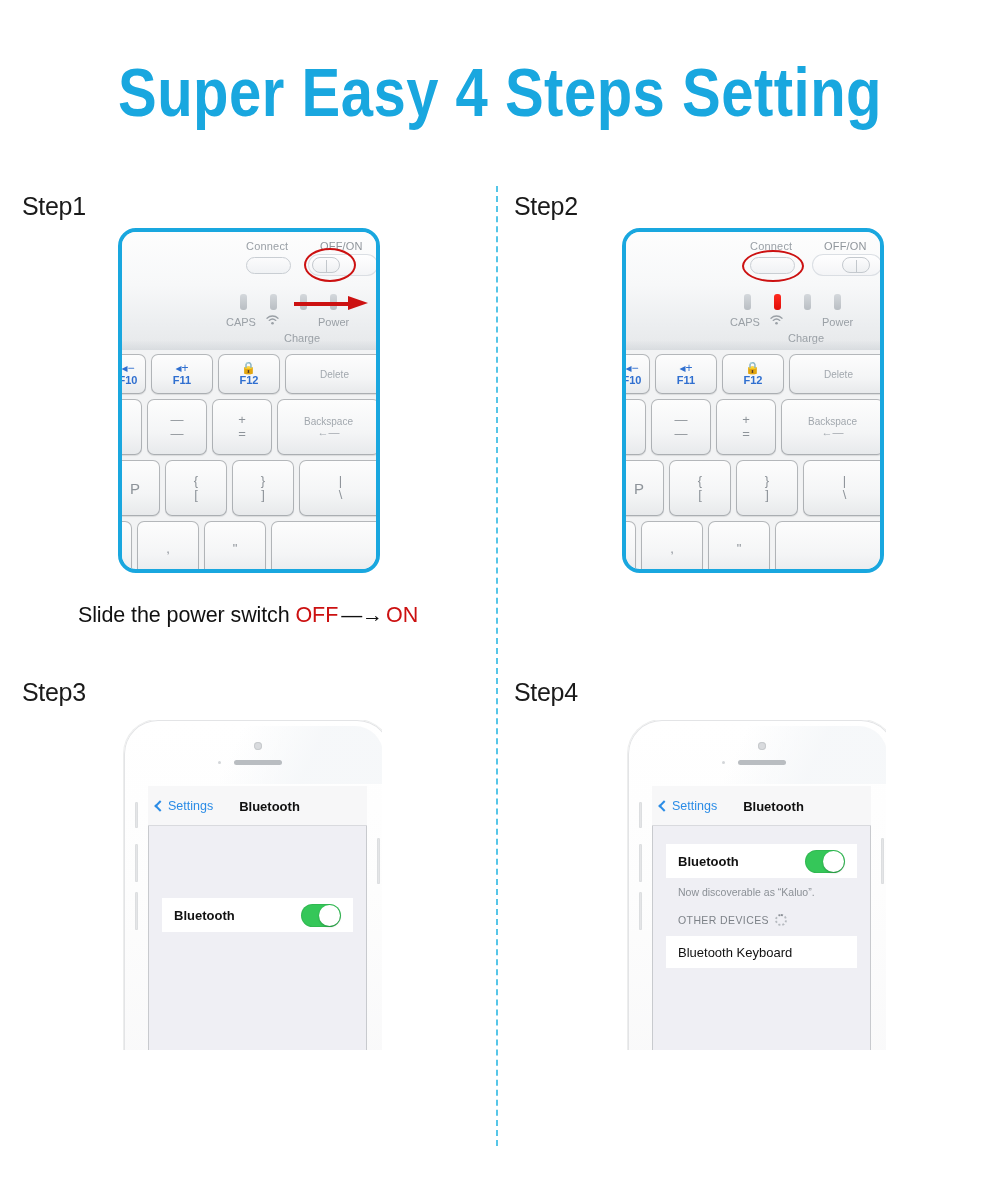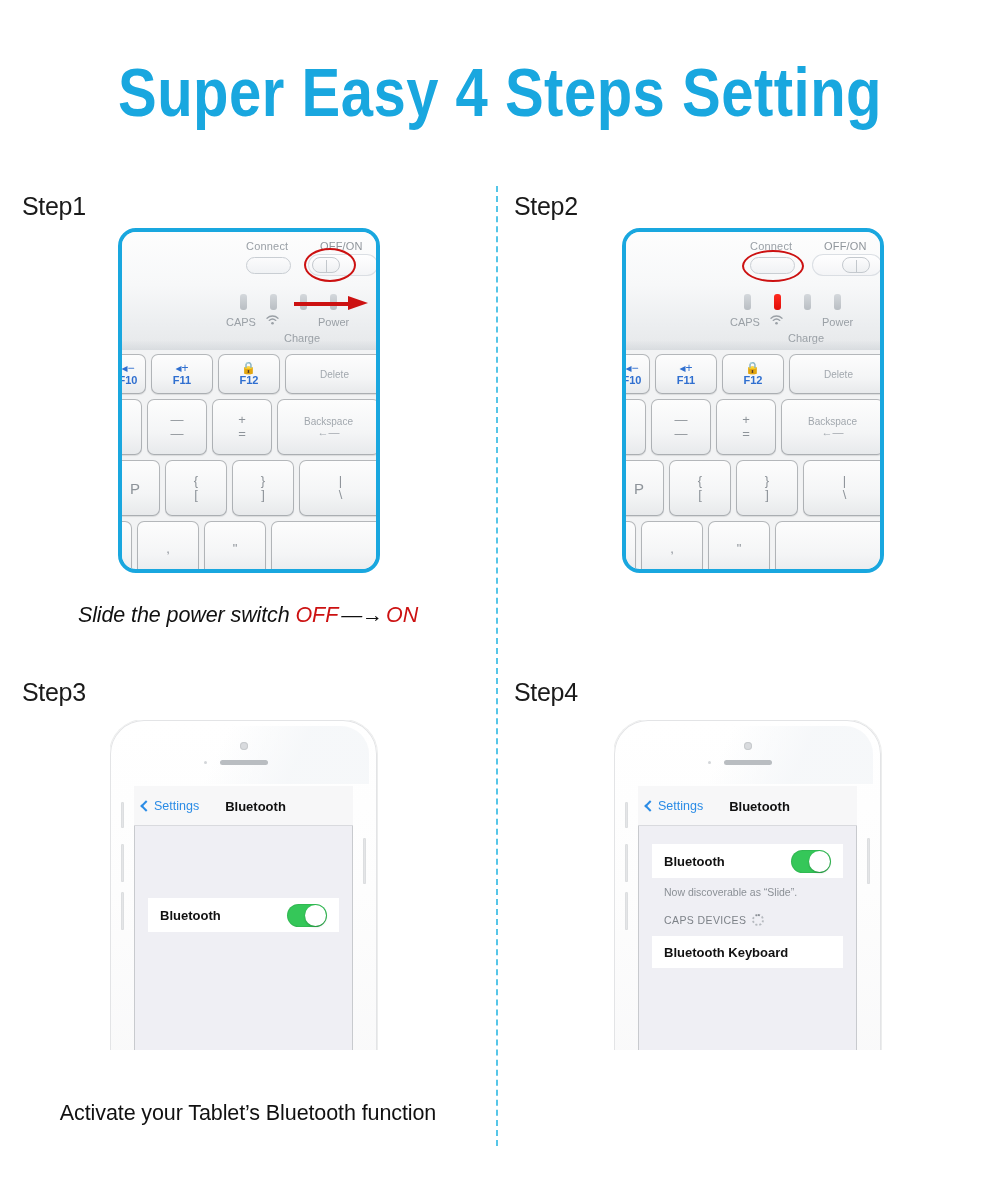--- a/index.html
+++ b/index.html
@@ -41,21 +41,21 @@
     position: absolute; left: 22px; top: 6px;
     font-size: 25px; color: #1a1a1a; letter-spacing: -0.3px;
   }
   .cell-2 .step-label, .cell-4 .step-label { left: 10px; }
 
   .caption {
     position: absolute; left: 0; width: 100%; text-align: center;
     font-size: 21.5px; color: #111; letter-spacing: -0.1px;
     white-space: nowrap;
   }
-  .cap-kb { bottom: 18px; font-style: italic; }
+  .cap-kb { bottom: 18px; }
   .cap-ph { bottom: 20px; }
   .red { color: #CC1111; }
   .arrowtxt { color: #111; font-size: 21px; padding: 0 3px; }
 
   
   .kb-frame {
     position: absolute;
     width: 262px; height: 345px;
     border: 4px solid #19A7DF;
     border-radius: 18px;
@@ -202,21 +202,21 @@
 
   
   .phone {
     position: absolute; left: 110px; top: 48px;
     width: 272px; height: 330px;
     overflow: hidden;
   }
   .cell-4 .phone { left: 110px; }
 
   .phone-body {
-    position: absolute; left: 0; top: 0; width: 267px; height: 430px;
+    position: absolute; left: 14px; top: 0; width: 267px; height: 430px;
     border-radius: 34px 34px 30px 30px;
     background: linear-gradient(180deg,#ffffff 0%,#fdfdfd 40%,#f7f7f8 100%);
     box-shadow: inset 0 0 0 1px #e3e4e6, 0 0 0 1px #eceded;
     padding-left: 34px;
   }
   .phone-body:before {
     content:""; position:absolute; left:8px; top:6px; right:8px; height:58px;
     border-radius: 28px 28px 0 0;
     background: linear-gradient(115deg, rgba(255,255,255,0) 40%, rgba(245,247,249,.9) 70%);
   }
@@ -297,21 +297,21 @@
   }
   .spinner {
     width:12px; height:12px; border-radius:50%;
     border:2px dotted #b6babf; border-top-color:#8b9096;
     display:inline-block;
   }
   .device-row {
     position:absolute; left:14px; right:14px; top: 150px;
     background:#fff; height:32px;
     display:flex; align-items:center; padding:0 12px;
-    font-size:13px; font-weight:700; color:#111;
+    font-size:13px; font-weight:400; color:#111;
   }
 </style>
 </head>
 <body>
 
 <div class="page">
 
   <div class="title">Super Easy 4 Steps Setting</div>
 
   <div class="divider"></div>
@@ -548,21 +548,20 @@
           <div class="bt-row">
             <span>Bluetooth</span>
             <span class="toggle">
               <span class="knob"></span>
             </span>
           </div>
         </div>
       </div>
     </div>
 
-    <div class="caption cap-ph">Activate your Tablet’s Bluetooth function</div>
   </div>
 
   <div class="cell cell-4">
     <div class="step-label">Step4</div>
 
     <div class="phone">
       <div class="phone-body">
         <div class="cam"></div>
         <div class="tiny-dot"></div>
         <div class="speaker"></div>
@@ -580,24 +579,24 @@
             <div class="nav-title">Bluetooth</div>
           </div>
 
           <div class="bt-row">
             <span>Bluetooth</span>
             <span class="toggle">
               <span class="knob"></span>
             </span>
           </div>
 
-          <div class="discover">Now discoverable as “Slide”.</div>
+          <div class="discover">Now discoverable as “Kaluo”.</div>
 
           <div class="other-hdr">
-            <span>CAPS DEVICES</span>
+            <span>OTHER DEVICES</span>
             <span class="spinner"></span>
           </div>
 
           <div class="device-row">
             <span>Bluetooth Keyboard</span>
           </div>
         </div>
       </div>
     </div>
 

